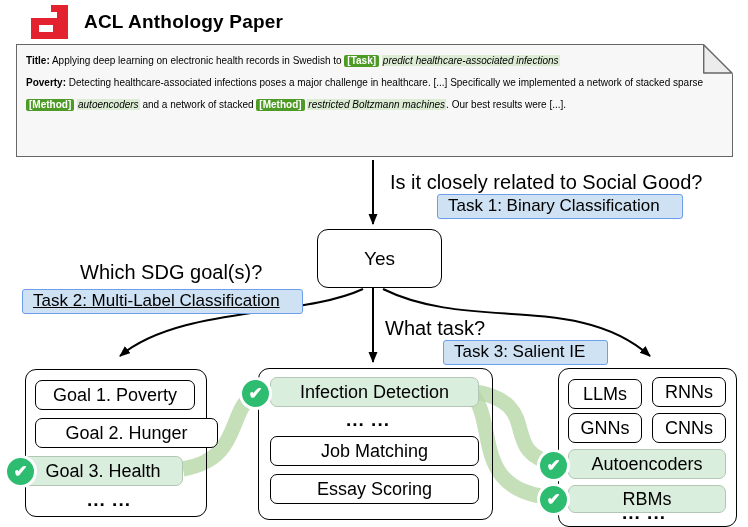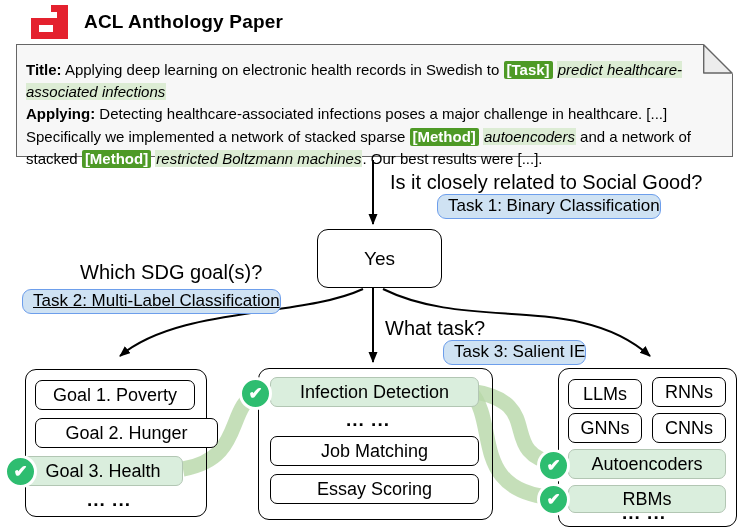--- a/index.html
+++ b/index.html
@@ -13,35 +13,35 @@
   .ribbon { fill:none; stroke:var(--ribbon-green); stroke-width:15; opacity:0.8; }
 
   
   .logo { left:30px; top:5px; width:40px; height:34px; }
   .app-title { left:84px; top:11px; font-size:19px; font-weight:bold; letter-spacing:.2px; }
 
   
   .doc {
     left:16px; top:44px; width:717px; height:113px; box-sizing:border-box;
     background:var(--doc-bg); border:1.4px solid var(--doc-border);
-    padding:14px 10px 0 9px; font-size:15px; line-height:22.2px;
+    padding:5px 10px 0 9px; font-size:10px; line-height:22.2px;
   }
   .doc .b { font-weight:bold; }
   .tag {
     background:var(--tag-green); color:#fff; font-weight:bold;
     padding:0 3px 1px 3px; border-radius:2px;
   }
   .hl { background:var(--highlight-green); font-style:italic; padding:0 1px; }
   .fold { position:absolute; top:-1.4px; right:-1.4px; width:30px; height:30px; }
 
   
   .q { position:absolute; font-size:20px; white-space:nowrap; }
   .badge {
     position:absolute; background:var(--badge-bg); border:1.2px solid var(--badge-border);
-    border-radius:9px; font-size:17px; padding:1px 0 2px 10px; white-space:nowrap;
+    border-radius:3px; font-size:17px; padding:1px 22px 2px 10px; white-space:nowrap;
   }
 
   
   .flow-box {
     position:absolute; border:1.7px solid var(--box-border); border-radius:11px;
     background:transparent;
   }
   .yes-box {
     left:317px; top:229px; width:123px; height:57px; background:#fff;
     display:flex; align-items:center; justify-content:center; font-size:19px;
@@ -89,21 +89,21 @@
     <rect x="9" y="20" width="14" height="7" fill="#ffffff"></rect>
   </svg>
   <div class="abs app-title">ACL Anthology Paper</div>
 
   <div class="abs doc">
     <span class="b">Title:</span>
     <span>Applying deep learning on electronic health records in Swedish to</span>
     <span class="tag">[Task]</span>
     <span class="hl">predict healthcare-associated infections</span>
     <br>
-    <span class="b">Applying:</span>
+    <span class="b">Poverty:</span>
     <span>Detecting healthcare-associated infections poses a major challenge in healthcare. [...] Specifically we implemented a network of stacked sparse</span>
     <span class="tag">[Method]</span>
     <span class="hl">autoencoders</span>
     <span>and a network of stacked</span>
     <span class="tag">[Method]</span>
     <span class="hl">restricted Boltzmann machines</span><span>. Our best results were [...].</span>
     <svg class="fold" viewBox="0 0 30 30">
       <path d="M0,0 L30,0 L30,30 Z" fill="#ffffff"></path>
       <path d="M0.7,0.7 L29,29 L0.7,29 Z" fill="#ececec" stroke="#666666" stroke-width="1.4" stroke-linejoin="round"></path>
     </svg>

